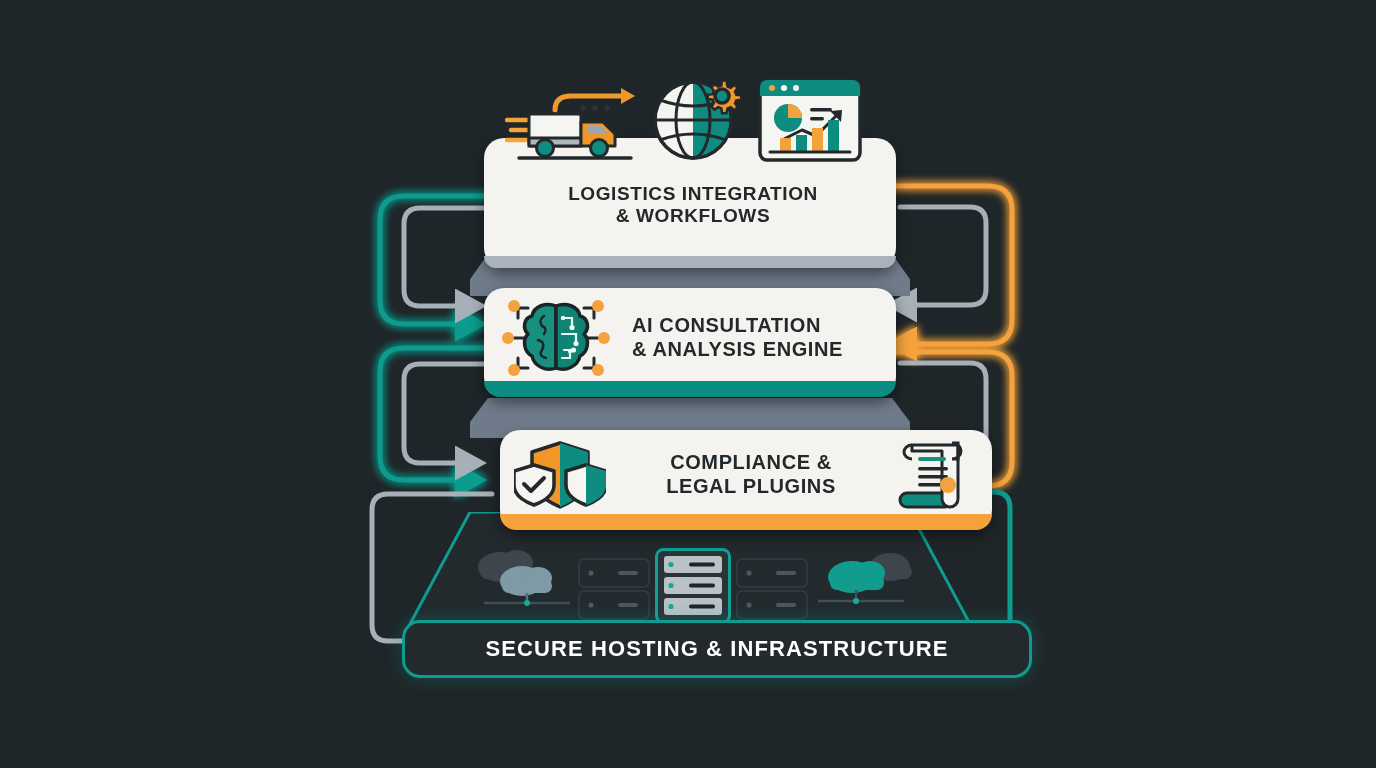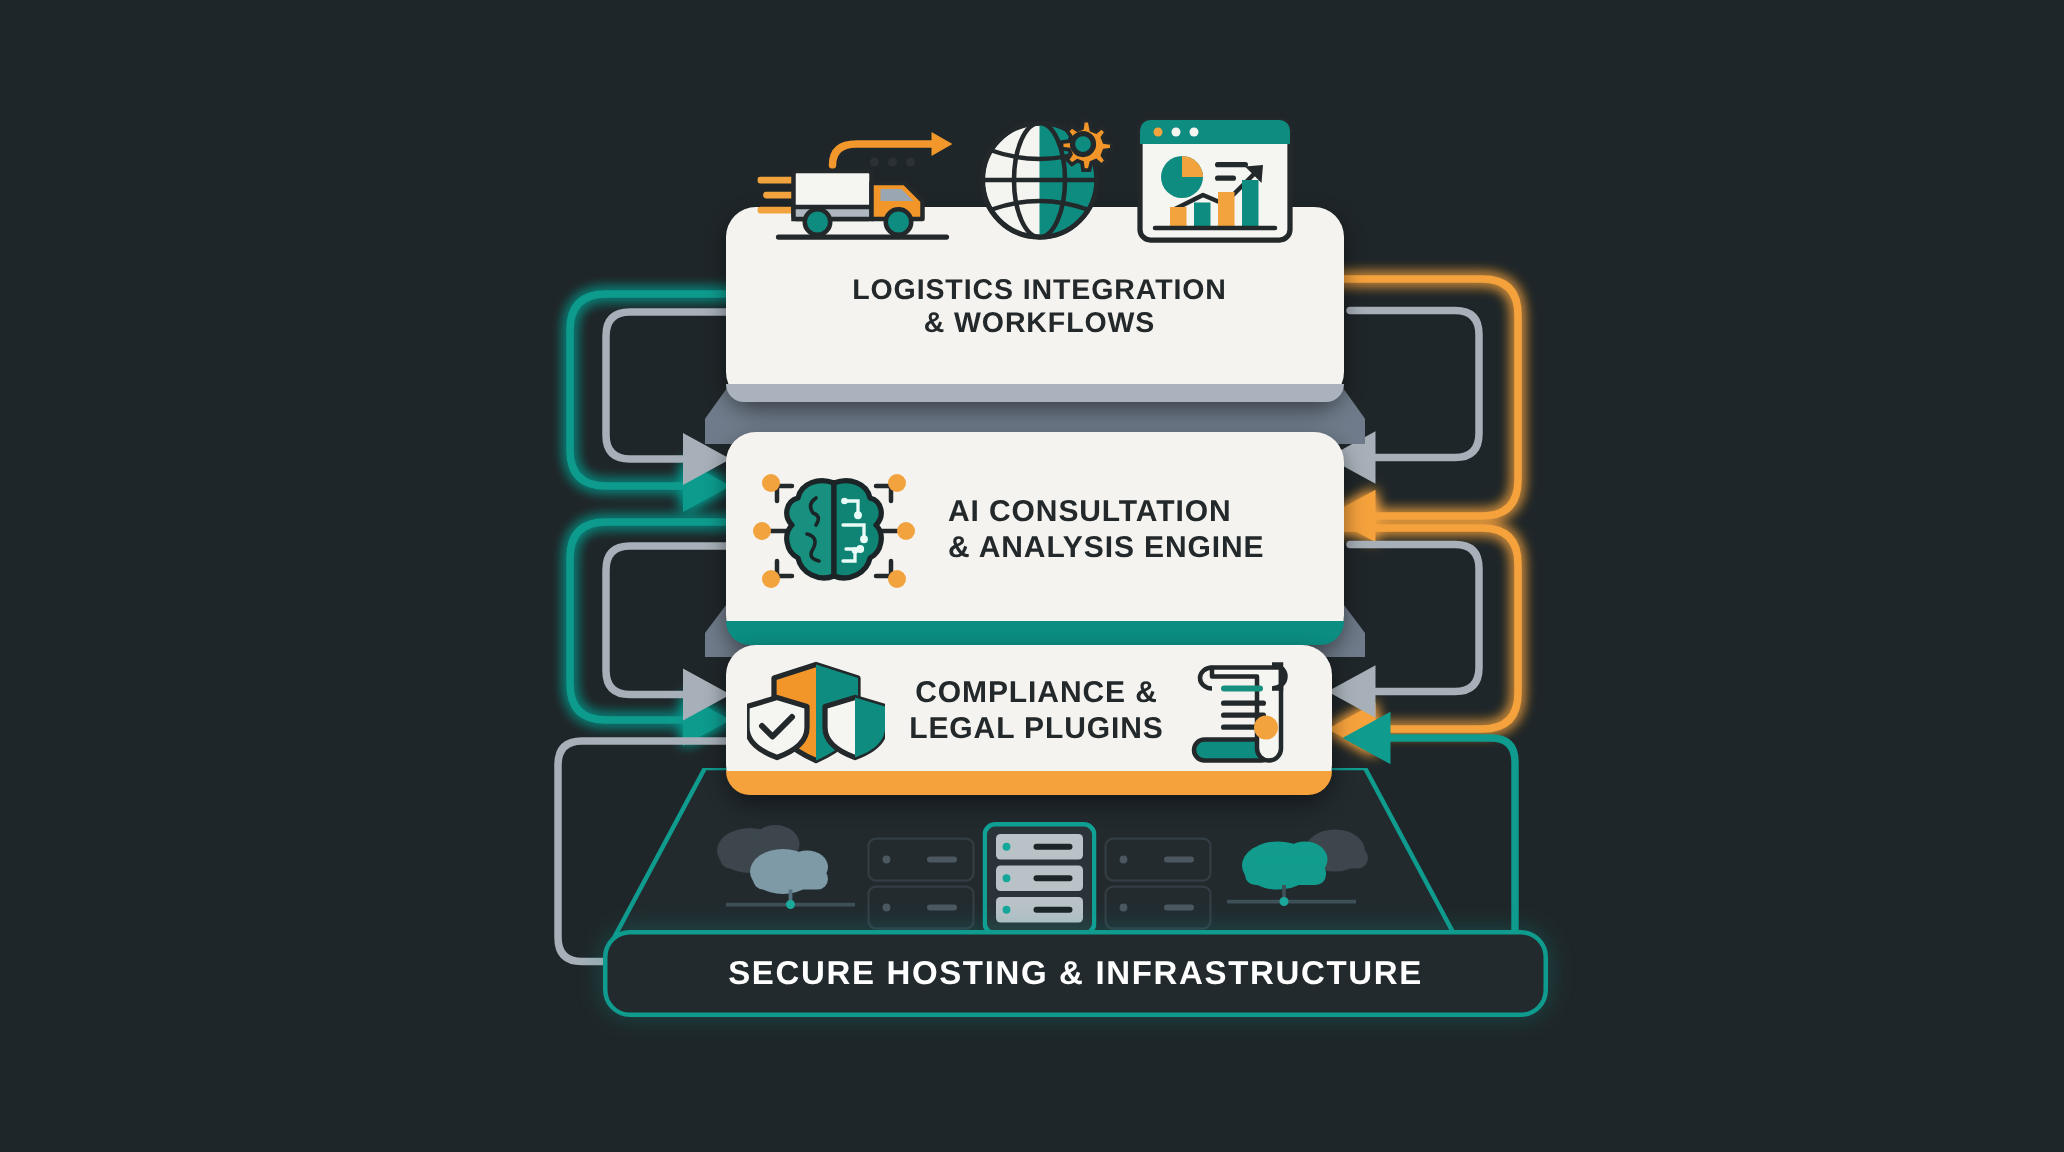--- a/index.html
+++ b/index.html
@@ -272,21 +272,21 @@
       <polyline points="24,62 44,52 58,58 80,36" fill="none" stroke="#23282b" stroke-width="3" stroke-linecap="round" stroke-linejoin="round"></polyline>
       <path d="M72,33 L84,32 L83,44 Z" fill="#23282b"></path>
 
       <rect x="22" y="60" width="11" height="14" fill="#f2a33d"></rect>
       <rect x="38" y="57" width="11" height="17" fill="#0e8c80"></rect>
       <rect x="54" y="50" width="11" height="24" fill="#f2a33d"></rect>
       <rect x="70" y="42" width="11" height="32" fill="#0e8c80"></rect>
       <line x1="12" y1="74" x2="92" y2="74" stroke="#23282b" stroke-width="3" stroke-linecap="round"></line>
     </svg>
 
-    <div class="card" style="left:484px; top:288px; width:412px; height:142px;">
+    <div class="card" style="left:484px; top:288px; width:412px; height:109px;">
       <div class="accent" style="background:#0b8d81;"></div>
       <div class="inner" style="justify-content:flex-start; gap:22px; padding-left:18px; padding-bottom:10px;">
         <svg style="width:108px; height:92px; flex:0 0 auto;" viewBox="0 0 108 92">
 
           <g fill="none" stroke="#23282b" stroke-width="3" stroke-linecap="round">
             <path d="M16,16 V26 M16,16 H26"></path>
             <path d="M92,16 V26 M92,16 H82"></path>
             <path d="M16,76 V66 M16,76 H26"></path>
             <path d="M92,76 V66 M92,76 H82"></path>
             <line x1="12" y1="46" x2="26" y2="46"></line>
@@ -322,21 +322,21 @@
             <circle cx="71.5" cy="58" r="2.6"></circle>
             <circle cx="68" cy="59" r="2.2"></circle>
             <circle cx="61" cy="26" r="2.2"></circle>
           </g>
         </svg>
         <div class="card-title" style="font-size:20px; text-align:left;">AI CONSULTATION
 &amp; ANALYSIS ENGINE</div>
       </div>
     </div>
 
-    <div class="card" style="left:484px; top:430px; width:404px; height:100px;">
+    <div class="card" style="left:500px; top:430px; width:492px; height:100px;">
       <div class="accent" style="background:#f5a23c;"></div>
       <div class="inner" style="justify-content:space-between; gap:6px; padding:0 18px 10px 14px;">
         <svg style="width:92px; height:72px; flex:0 0 auto;" viewBox="0 0 92 72">
 
           <path d="M46,4 L74,13 V36 C74,52 60,62 46,68 C32,62 18,52 18,36 V13 Z" fill="#f2962a" stroke="#23282b" stroke-width="3.5" stroke-linejoin="round"></path>
           <path d="M46,4 L74,13 V36 C74,52 60,62 46,68 Z" fill="#0e8c80"></path>
 
           <path d="M20,26 L40,32 V46 C40,56 31,62 20,66 C9,62 0,56 0,46 V32 Z" fill="#f5f5f2" stroke="#23282b" stroke-width="3.5" stroke-linejoin="round"></path>
           <polyline points="10,45 17,52 30,39" fill="none" stroke="#23282b" stroke-width="4" stroke-linecap="round" stroke-linejoin="round"></polyline>
 

